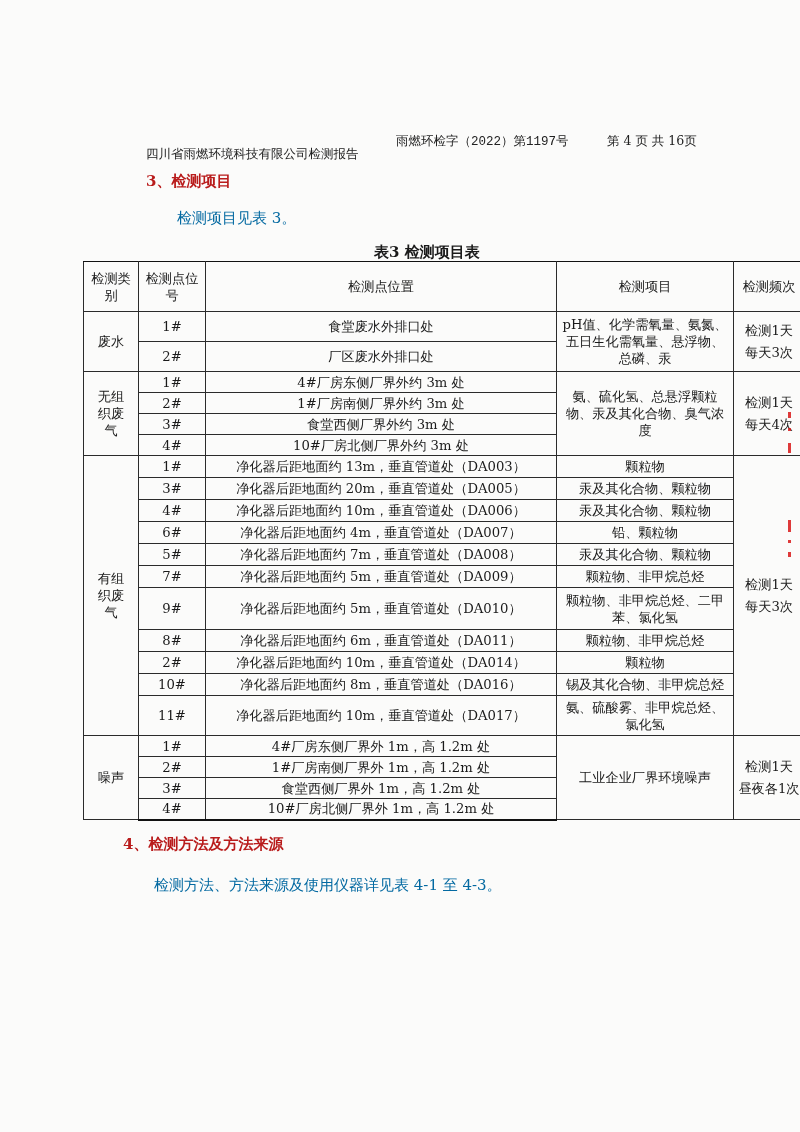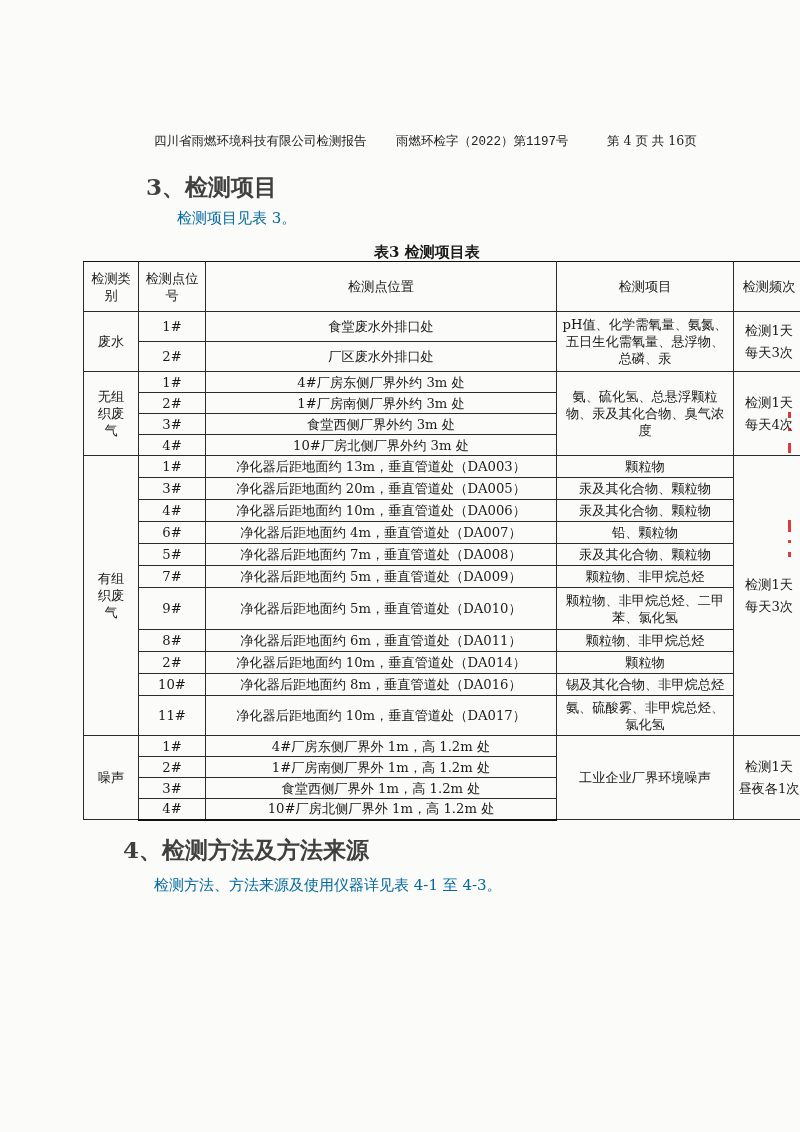--- a/index.html
+++ b/index.html
@@ -5,25 +5,25 @@
   html, body { margin:0; padding:0; }
   body {
     width:800px; height:1132px; background:#fbfbfa; position:relative; overflow:hidden;
     font-family: "DejaVu Serif", "Liberation Serif", serif; color:#1a1a1a;
   }
   .header {
     position:absolute; top:133px; left:146px; width:560px; height:20px;
     font-size:12.5px; color:#222;
   }
   .header span { position:absolute; top:0; white-space:nowrap; }
-  .h-org { left:8px; }
+  .h-org { left:0;margin-top:13px; }
   .h-no { left:250px;font-family:Liberation Mono, monospace; }
   .h-page { left:461px; }
   .sec-title {
-    position:absolute; font-weight:bold; font-size:23px; color:#404040; white-space:nowrap;
+    position:absolute; font-weight:bold; font-size:15px; color:#b91c1c; white-space:nowrap;
   }
   .para { position:absolute; font-size:15px; white-space:nowrap; color:#0369a1; }
   .caption {
     position:absolute; top:243px; left:374px; font-size:15px; font-weight:bold; white-space:nowrap;
   }
   table.main {
     position:absolute; top:261px; left:83px; width:667px;
     border-collapse:collapse; font-size:13.2px; table-layout:fixed;
   }
   table.main td {

